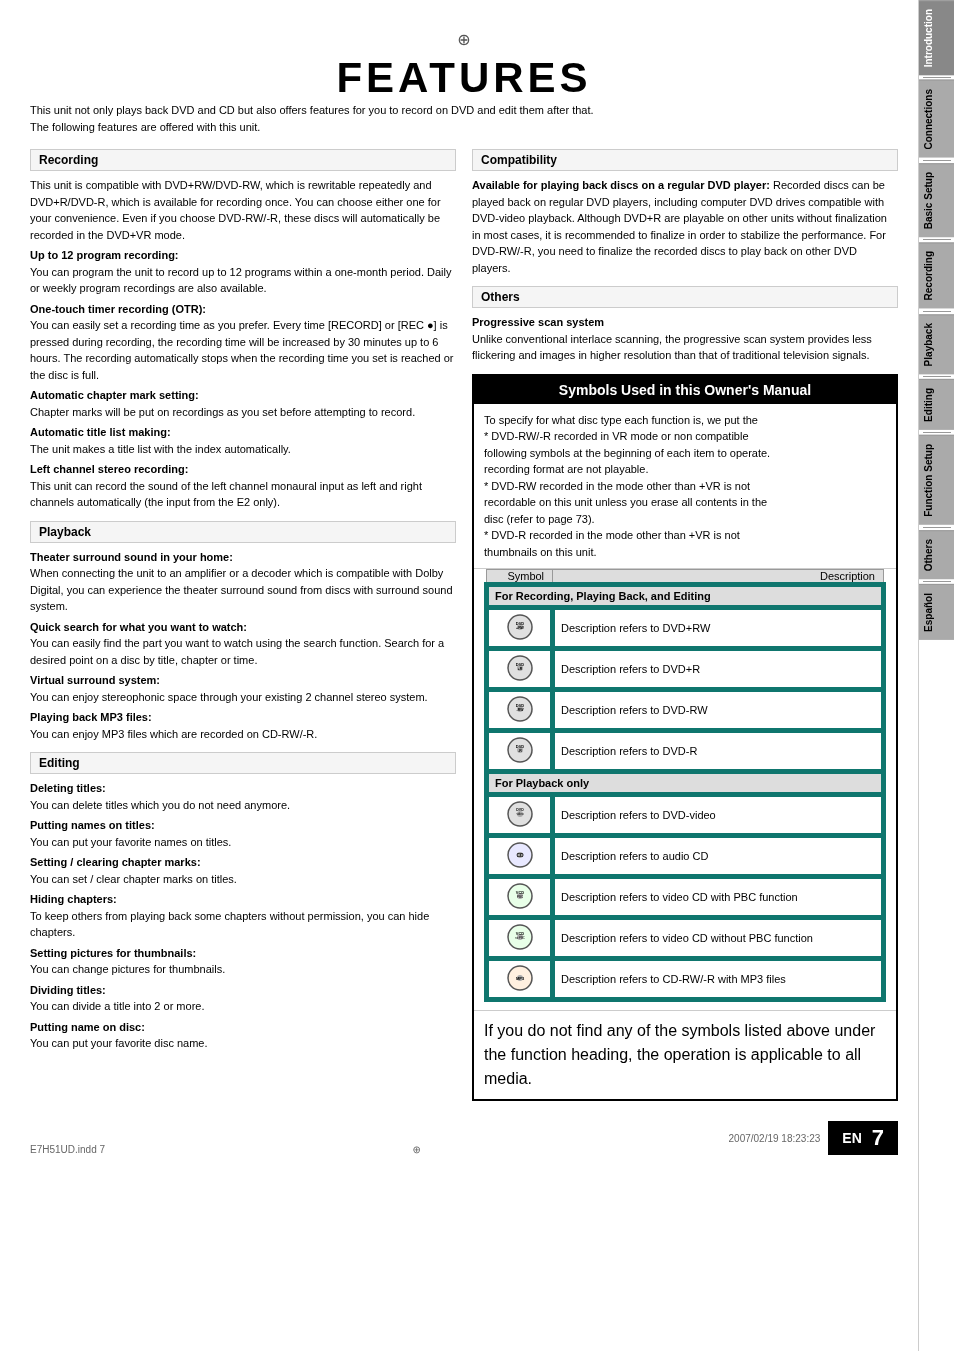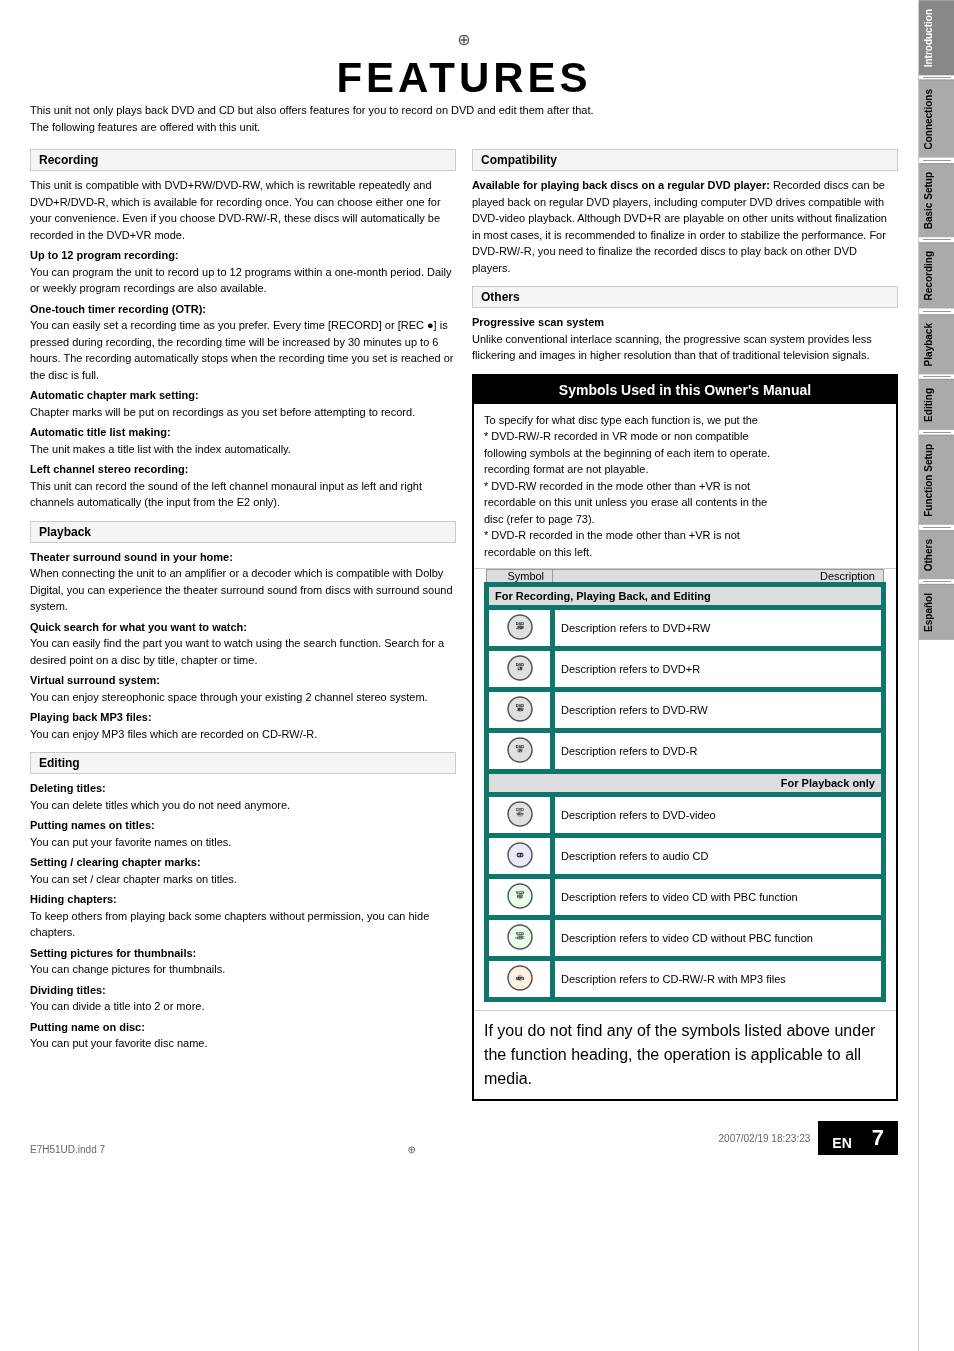--- a/index.html
+++ b/index.html
@@ -146,21 +146,20 @@
       font-size: 11px;
       vertical-align: middle;
     }
     .symbols-table .sub-header {
       background: #ddd;
       font-weight: bold;
       font-size: 11px;
     }
     .symbols-table .for-playback-row {
       background: #5eead4;
-      text-align: right;
     }
     .symbols-note {
       padding: 8px 10px;
       font-size: 16px;
       line-height: 1.5;
       border-top: 1px solid #ccc;
     }
     .page-footer {
       display: flex;
       justify-content: space-between;
@@ -169,22 +168,22 @@
       font-size: 10px;
       color: #666;
     }
     .page-number-box {
       background: #000;
       color: #fff;
       font-size: 22px;
       font-weight: bold;
       padding: 4px 14px;
       display: flex;
-      align-items: flex-end;
-      gap: 20px;
+      align-items: center;
+      gap: 10px;
     }
     .page-number-box .en-text {
       font-size: 14px;
     }
     .sidebar-divider {
       width: 80%;
       border-top: 1px solid #999;
       margin: 2px 0;
     }
 
@@ -277,21 +276,21 @@
           <div class="symbols-title">Symbols Used in this Owner's Manual</div>
           <div class="symbols-intro">
             <p>To specify for what disc type each function is, we put the</p>
             <p>* DVD-RW/-R recorded in VR mode or non compatible</p>
             <p>following symbols at the beginning of each item to operate.</p>
             <p>  recording format are not playable.</p>
             <p>* DVD-RW recorded in the mode other than +VR is not</p>
             <p>  recordable on this unit unless you erase all contents in the</p>
             <p>  disc (refer to page 73).</p>
             <p>* DVD-R recorded in the mode other than +VR is not</p>
-            <p>  recordable on this left.</p>
+            <p>  thumbnails on this unit.</p>
           </div>
           <div class="symbols-table-wrapper">
             <table class="symbols-table">
               <thead>
                 <tr>
                   <th>Symbol</th>
                   <th>Description</th>
                 </tr>
               </thead>
               <tbody>

